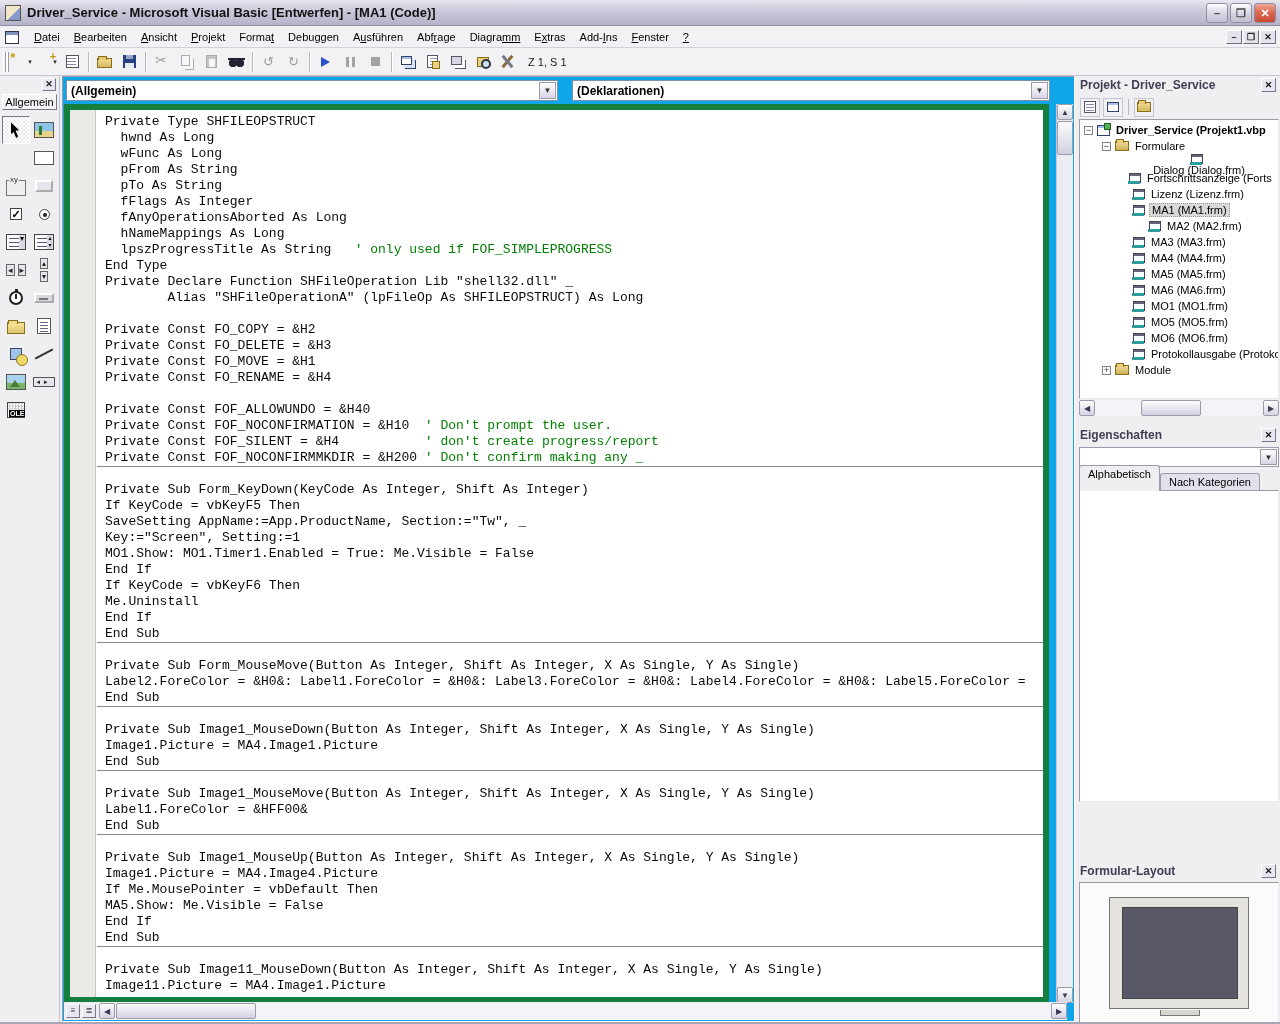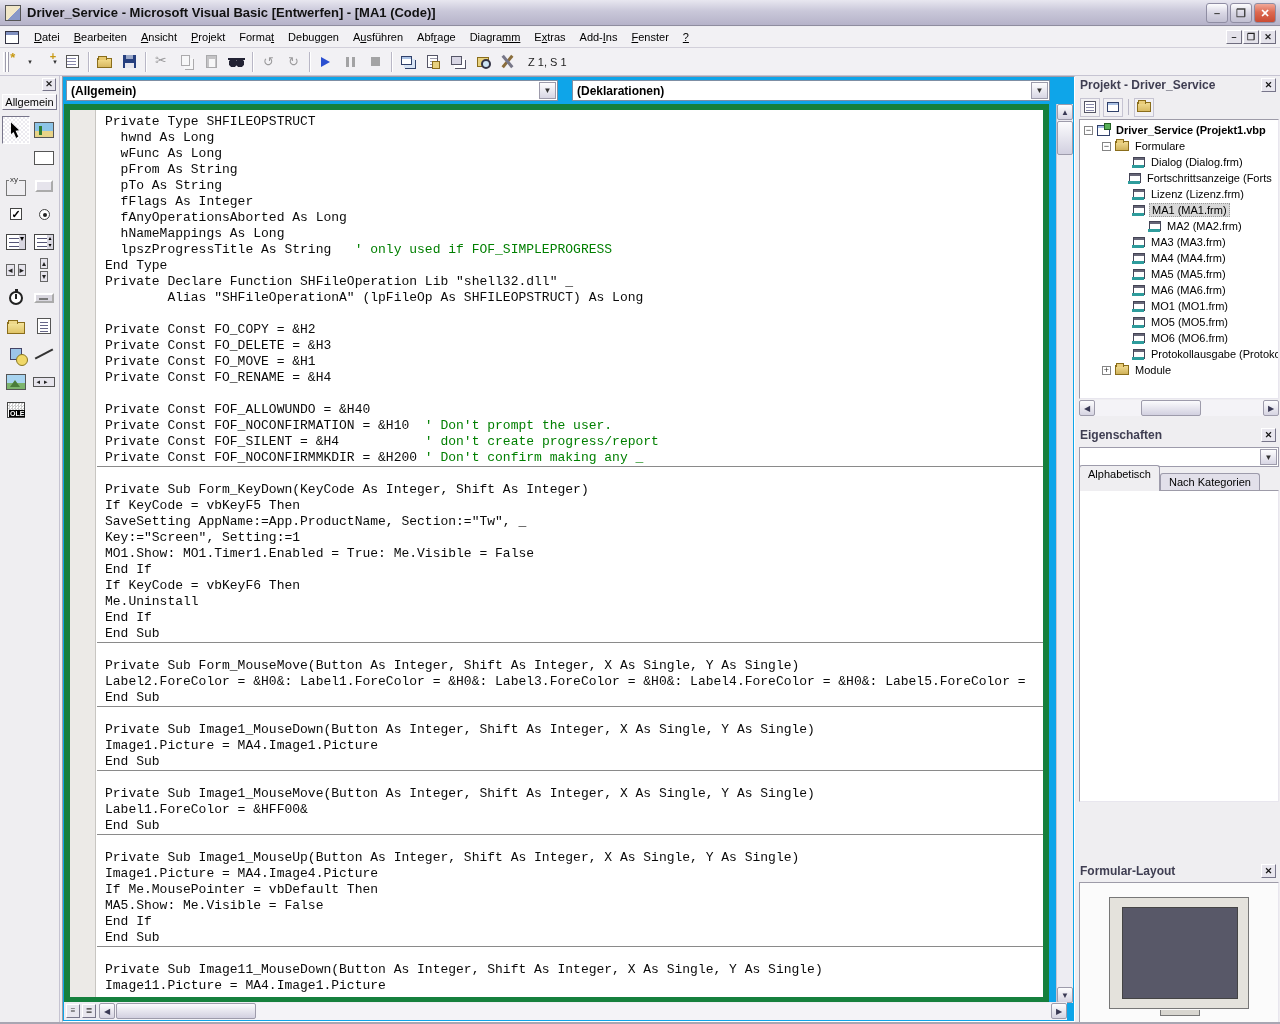--- a/index.html
+++ b/index.html
@@ -501,21 +501,21 @@
         <div class="trow" style="padding-left: 4px;">
           <span class="texp">−</span>
           <span class="ticon ti-project-root"></span>
           <span class="tlabel root">Driver_Service (Projekt1.vbp</span>
         </div>
         <div class="trow" style="padding-left: 22px;">
           <span class="texp">−</span>
           <span class="ticon ti-folder-open"></span>
           <span class="tlabel">Formulare</span>
         </div>
-        <div class="trow" style="padding-left: 40px;">
+        <div class="trow" style="padding-left: 40px; flex-direction: column;">
           <span class="tstub"></span>
           <span class="ticon ti-form"></span>
           <span class="tlabel">Dialog (Dialog.frm)</span>
         </div>
         <div class="trow" style="padding-left: 36px;">
           <span class="tstub"></span>
           <span class="ticon ti-form"></span>
           <span class="tlabel">Fortschrittsanzeige (Forts</span>
         </div>
         <div class="trow" style="padding-left: 40px;">

